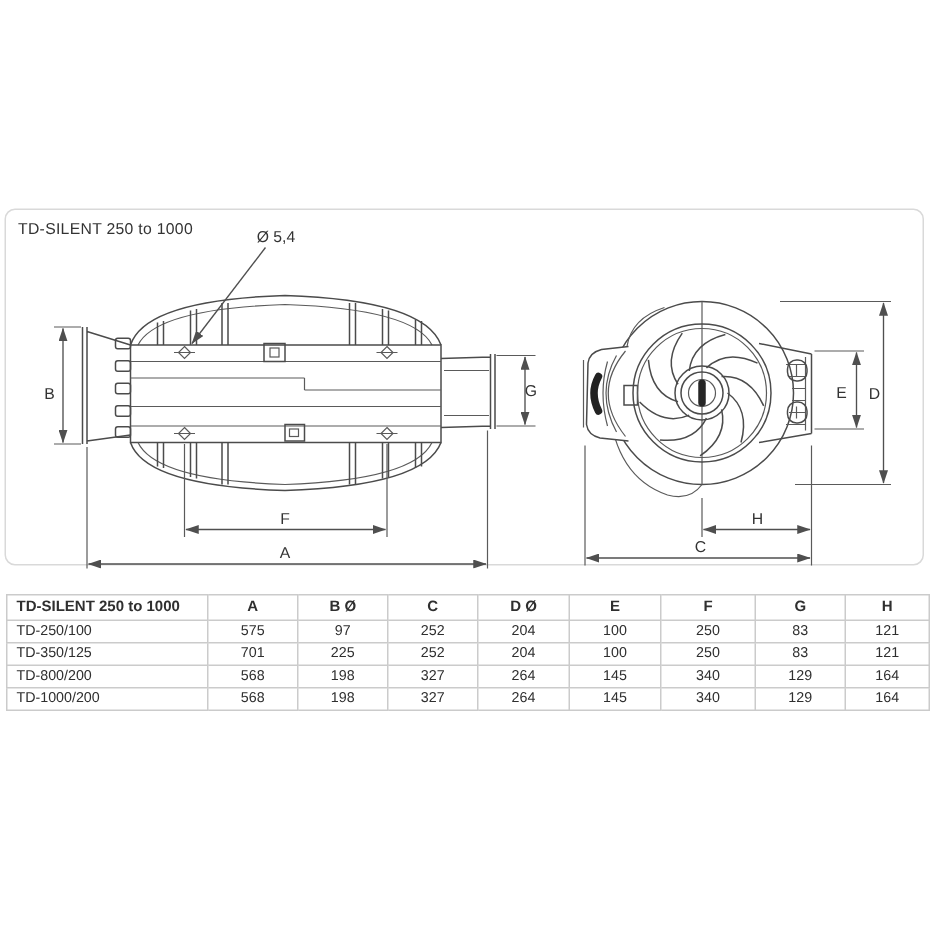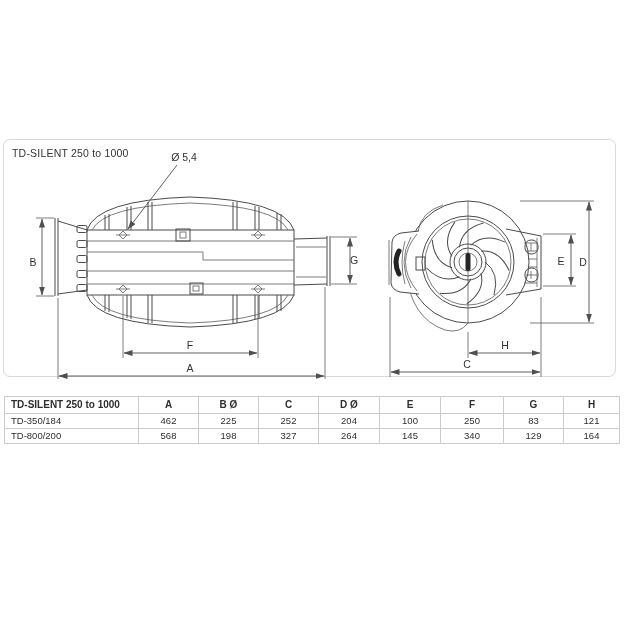--- a/index.html
+++ b/index.html
@@ -187,35 +187,57 @@
       <th>C</th>
       <th>D Ø</th>
       <th>E</th>
       <th>F</th>
       <th>G</th>
       <th>H</th>
     </tr>
   </thead>
   <tbody>
     <tr>
-      <td class="model">TD-350/184</td>
-      <td>462</td>
+      <td class="model">TD-250/100</td>
+      <td>575</td>
+      <td>97</td>
+      <td>252</td>
+      <td>204</td>
+      <td>100</td>
+      <td>250</td>
+      <td>83</td>
+      <td>121</td>
+    </tr>
+    <tr>
+      <td class="model">TD-350/125</td>
+      <td>701</td>
       <td>225</td>
       <td>252</td>
       <td>204</td>
       <td>100</td>
       <td>250</td>
       <td>83</td>
       <td>121</td>
     </tr>
     <tr>
       <td class="model">TD-800/200</td>
       <td>568</td>
       <td>198</td>
       <td>327</td>
       <td>264</td>
       <td>145</td>
       <td>340</td>
       <td>129</td>
       <td>164</td>
     </tr>
+    <tr>
+      <td class="model">TD-1000/200</td>
+      <td>568</td>
+      <td>198</td>
+      <td>327</td>
+      <td>264</td>
+      <td>145</td>
+      <td>340</td>
+      <td>129</td>
+      <td>164</td>
+    </tr>
   </tbody>
 </table>
 
 </body></html>

